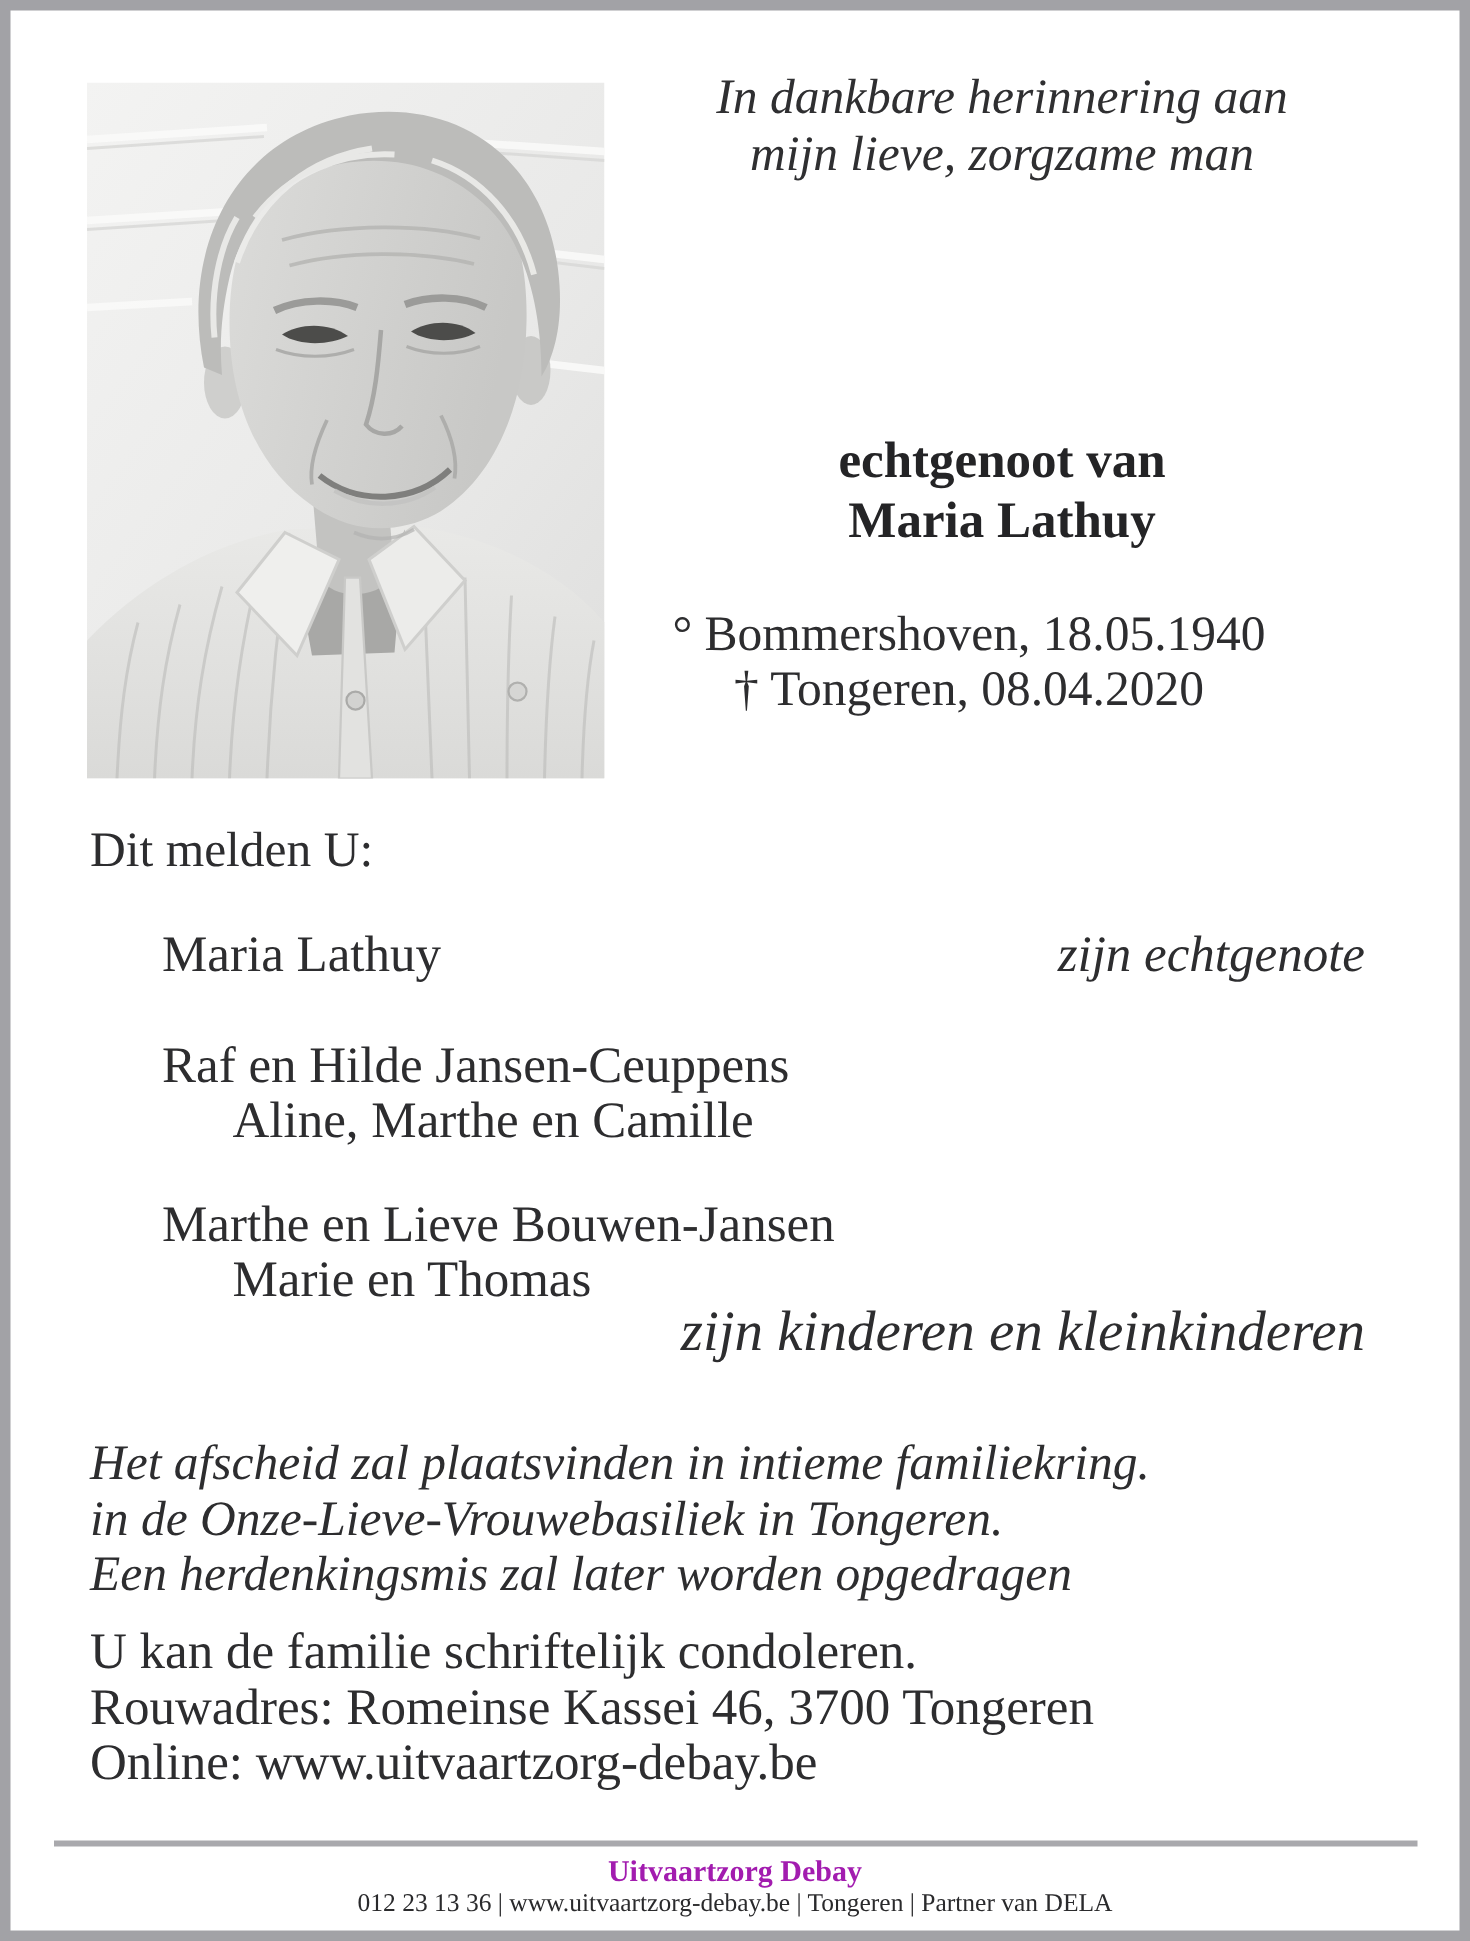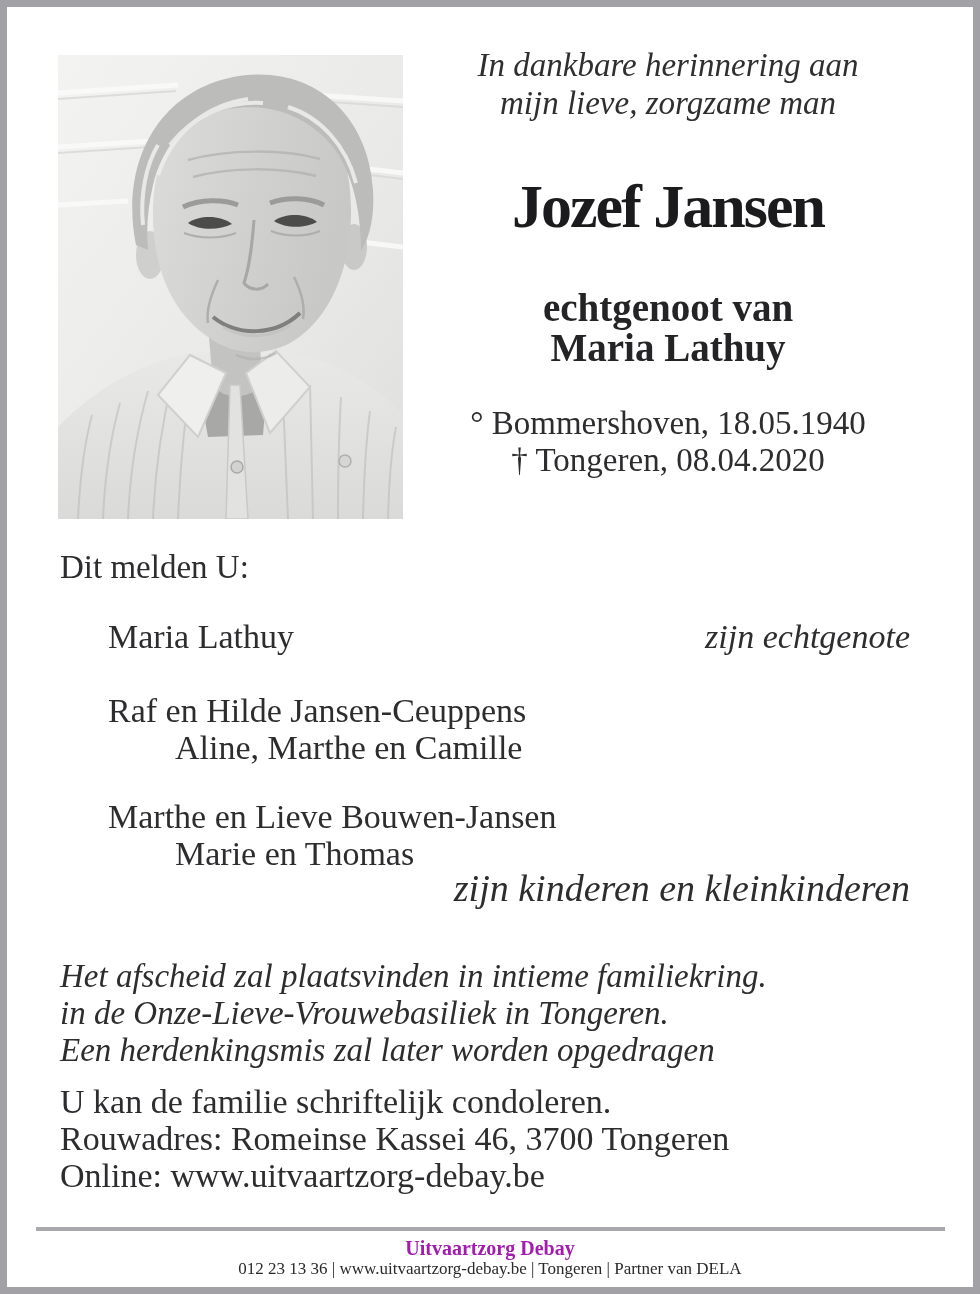--- a/index.html
+++ b/index.html
@@ -41,27 +41,27 @@
     text-align: center;
     font-size: 62px;
     font-weight: 700;
     letter-spacing: -2px;
     line-height: 62px;
     color: #1b1b1d;
   }
   .relation {
     left: 411px; top: 281px; width: 500px;
     text-align: center;
-    font-size: 39px;
+    font-size: 34px;
     font-weight: 700;
     line-height: 40px;
     color: #242426;
   }
   .dates {
-    left: 411px; top: 398px; width: 500px;
+    left: 389px; top: 398px; width: 500px;
     text-align: center;
     font-size: 33px;
     line-height: 37px;
   }
 
   .announce-intro {
     left: 53px; top: 541px;
     font-size: 33px;
     line-height: 38px;
   }
@@ -74,21 +74,21 @@
     line-height: 38px;
   }
   .italic { font-style: italic; }
   .family-group {
     left: 101px;
     font-size: 34px;
     line-height: 37px;
   }
   .group-1 { top: 685px; }
   .group-2 { top: 791px; }
-  .indent2 { margin-left: 67px; }
+  .indent2 { margin-left: 47px; }
   .rel-children {
     left: 101px; top: 863px; width: 802px;
     text-align: right;
     font-style: italic;
     font-size: 38px;
     line-height: 37px;
   }
 
   .farewell {
     left: 53px; top: 951px;
@@ -224,21 +224,20 @@
 
       <path d="M 178,300 C 192,306 206,305 218,298" stroke="#b2b2b0" stroke-width="2.5" fill="none" opacity="0.7"></path>
     </svg>
   </div>
 
   <div class="abs intro">
     <div>In dankbare herinnering aan</div>
     <div>mijn lieve, zorgzame man</div>
   </div>
 
-  <h1 class="abs name-title">Jozef Jansen</h1>
 
   <div class="abs relation">
     <div>echtgenoot van</div>
     <div>Maria Lathuy</div>
   </div>
 
   <div class="abs dates">
     <div>° Bommershoven, 18.05.1940</div>
     <div>† Tongeren, 08.04.2020</div>
   </div>

